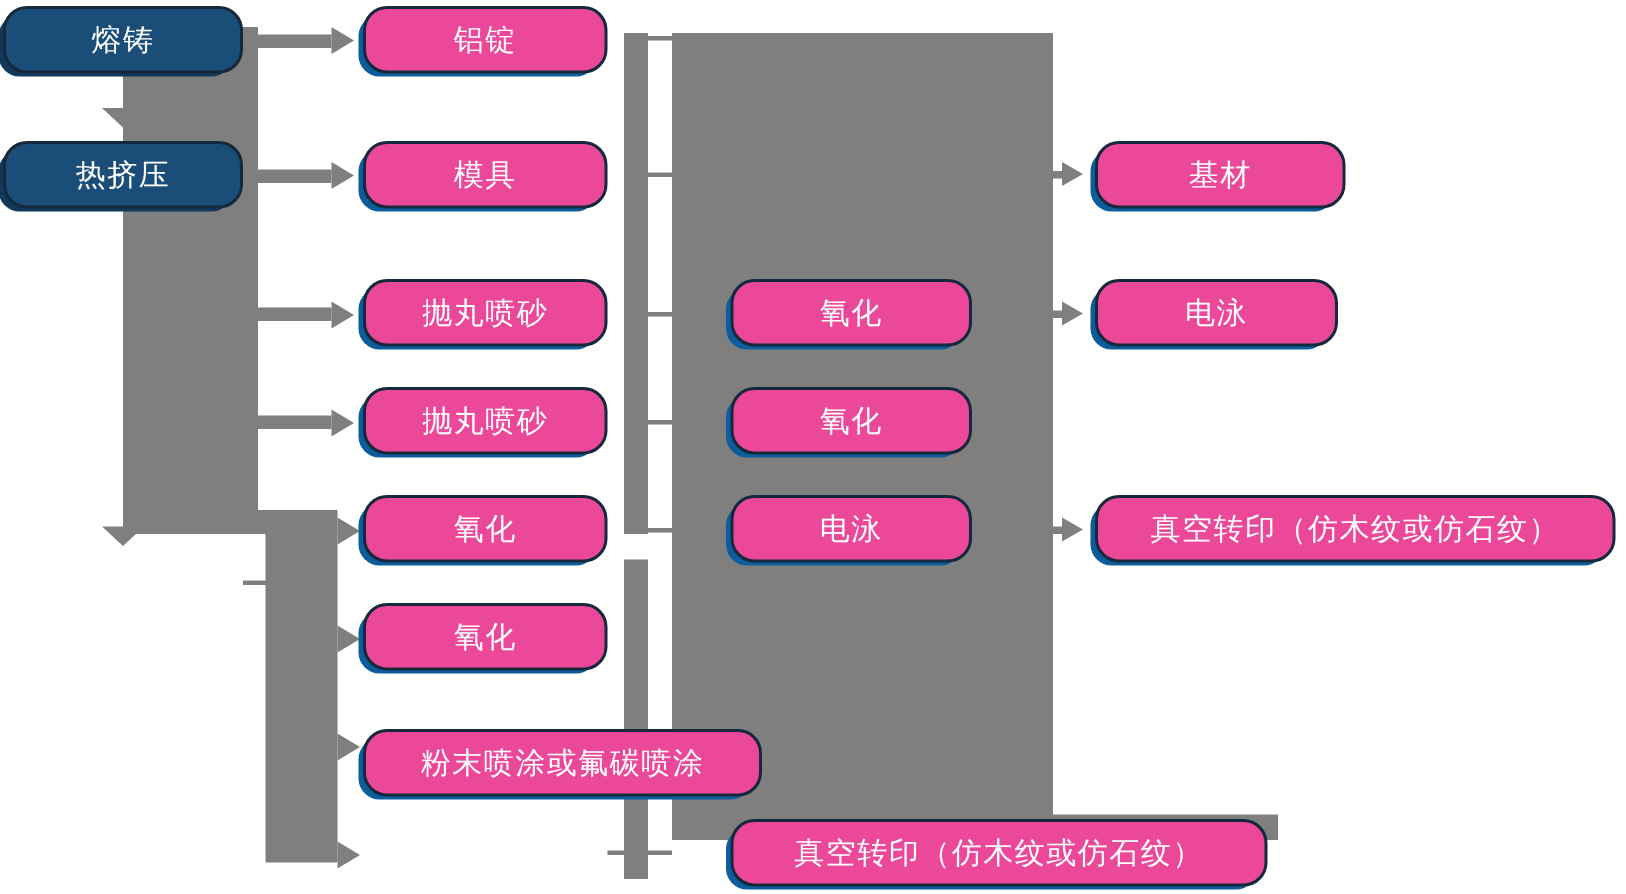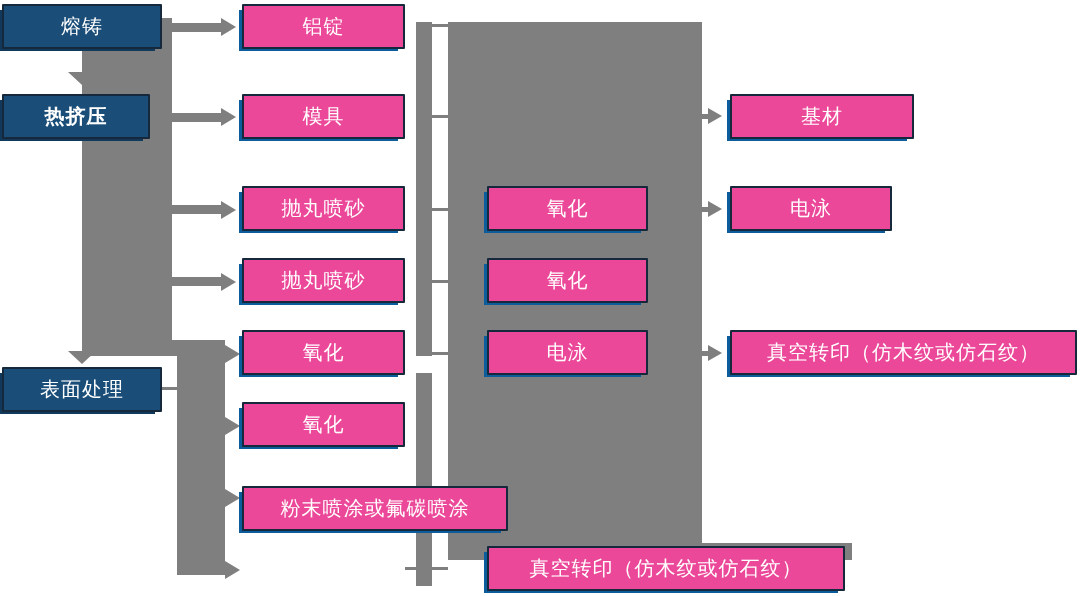--- a/index.html
+++ b/index.html
@@ -17,21 +17,21 @@
     border-left:15px solid #7f7f7f;}
   .arr-r.sm{border-top-width:8px;border-bottom-width:8px;border-left-width:14px;}
   .arr-d{position:absolute;width:0;height:0;
     border-left:14px solid transparent;border-right:14px solid transparent;
     border-top:13px solid #7f7f7f;}
   
   .node{
     position:absolute;height:45px;
     display:flex;align-items:center;justify-content:center;
     color:#ffffff;font-size:20px;letter-spacing:1px;
-    border:2px solid #16293c;border-radius:1px;
+    border:2px solid #16293c;border-radius:16px;
     box-sizing:border-box;white-space:nowrap;
   }
   .process{background:#ec4899;box-shadow:-5px 4px 0 -2px #0d5c9b;}
   .stage{background:#1a4e79;box-shadow:-5px 4px 0 -2px #11395c;}
 </style>
 </head>
 <body>
 
 <div id="canvas">
 
@@ -73,33 +73,32 @@
   <div class="gray" style="left:448px;top:543px;width:404px;height:17px;"></div>
 
   <div class="gray" style="left:700px;top:114px;width:9px;height:5px;"></div>
   <div class="arr-r sm" style="left:708px;top:108px;"></div>
   <div class="gray" style="left:700px;top:207px;width:9px;height:5px;"></div>
   <div class="arr-r sm" style="left:708px;top:201px;"></div>
   <div class="gray" style="left:700px;top:351px;width:9px;height:5px;"></div>
   <div class="arr-r sm" style="left:708px;top:345px;"></div>
 
   <div class="node stage" style="left:2px;top:4px;width:160px;">熔铸</div>
-  <div class="node stage" style="left:2px;top:94px;width:148px;font-weight:bold;">热挤压</div>
-  <div class="node stage" style="left:2px;top:367px;width:160px;">表面处理</div>
+  <div class="node stage" style="left:2px;top:94px;width:160px;">热挤压</div>
 
   <div class="node process" style="left:242px;top:4px;width:163px;">铝锭</div>
   <div class="node process" style="left:242px;top:94px;width:163px;">模具</div>
   <div class="node process" style="left:242px;top:186px;width:163px;">抛丸喷砂</div>
   <div class="node process" style="left:242px;top:258px;width:163px;">抛丸喷砂</div>
   <div class="node process" style="left:242px;top:330px;width:163px;">氧化</div>
   <div class="node process" style="left:242px;top:402px;width:163px;">氧化</div>
   <div class="node process" style="left:242px;top:486px;width:266px;">粉末喷涂或氟碳喷涂</div>
 
   <div class="node process" style="left:487px;top:186px;width:161px;">氧化</div>
   <div class="node process" style="left:487px;top:258px;width:161px;">氧化</div>
   <div class="node process" style="left:487px;top:330px;width:161px;">电泳</div>
   <div class="node process" style="left:487px;top:546px;width:358px;">真空转印（仿木纹或仿石纹）</div>
 
-  <div class="node process" style="left:730px;top:94px;width:184px;">基材</div>
+  <div class="node process" style="left:730px;top:94px;width:167px;">基材</div>
   <div class="node process" style="left:730px;top:186px;width:162px;">电泳</div>
   <div class="node process" style="left:730px;top:330px;width:347px;">真空转印（仿木纹或仿石纹）</div>
 
 </div>
 
 </body></html>

